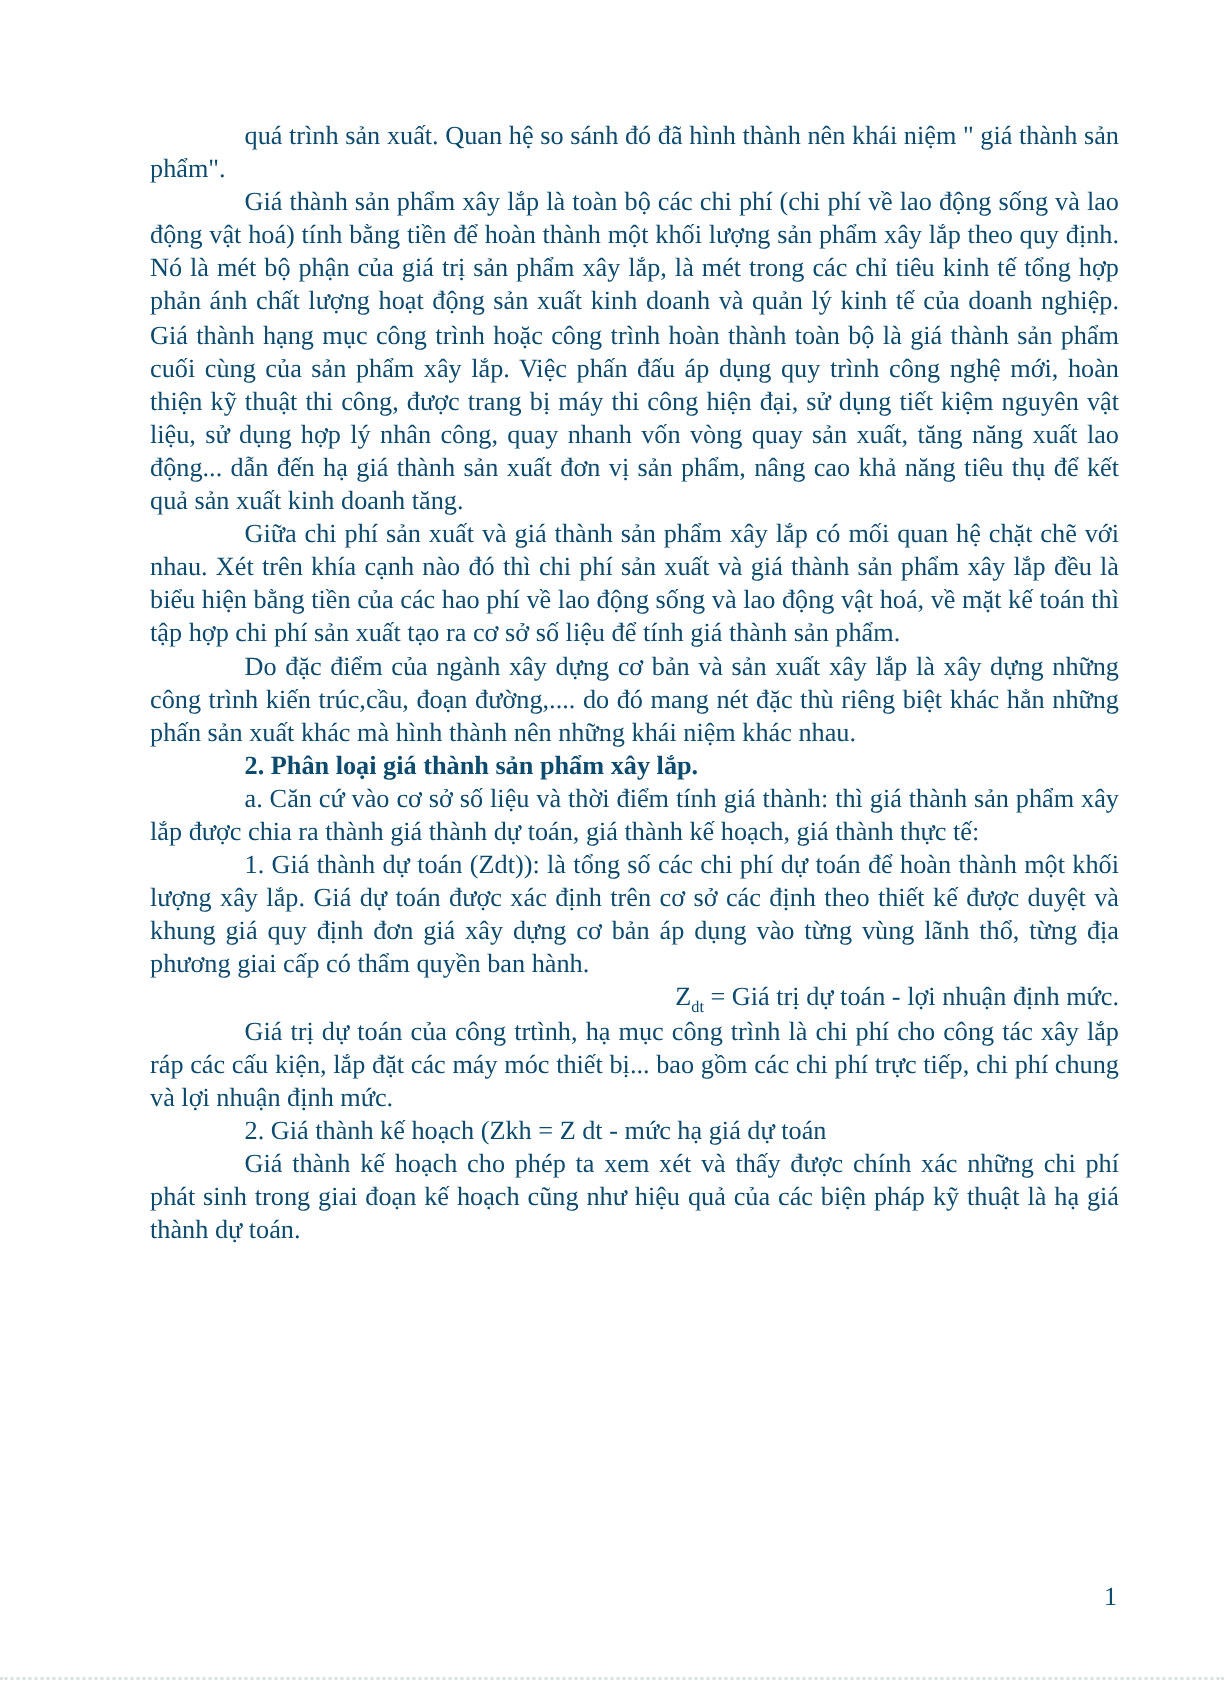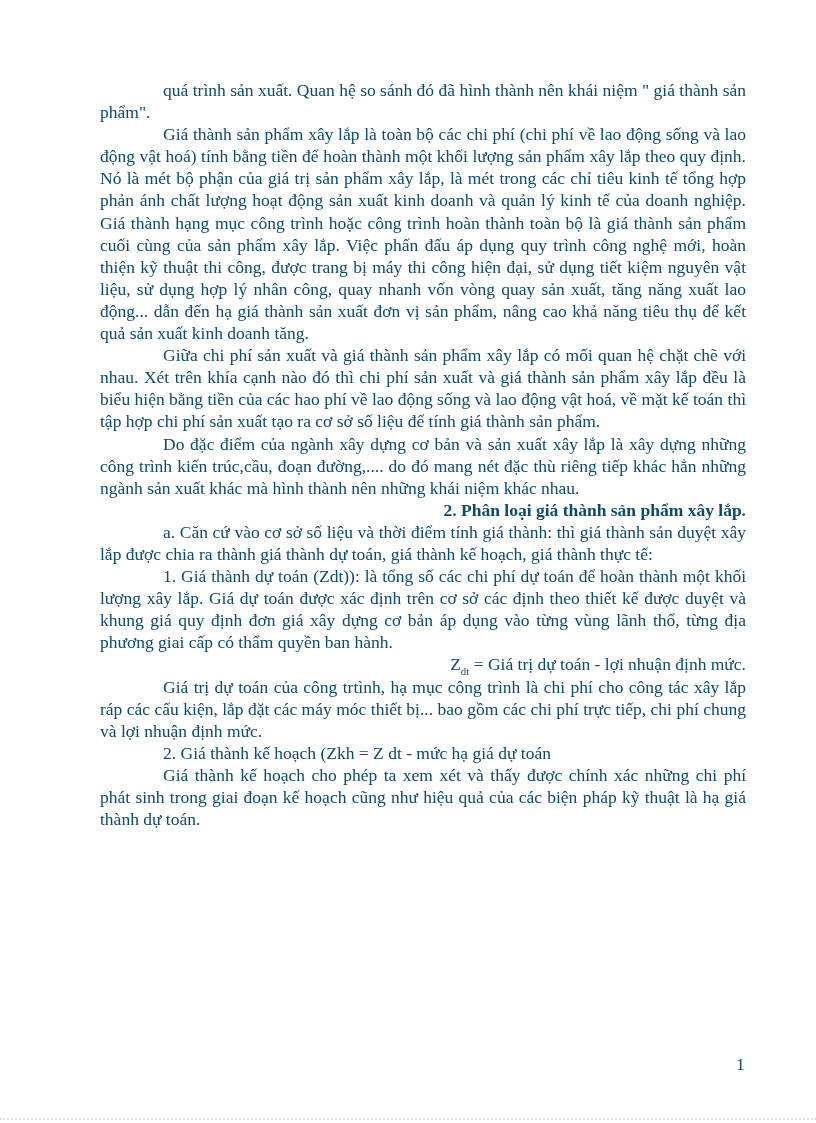--- a/index.html
+++ b/index.html
@@ -25,21 +25,21 @@
     line-height: 22.1px;
     text-align: justify;
   }
   .text-block p {
     margin: 0;
     padding: 0;
     text-indent: 63px;
   }
   .heading {
     font-weight: bold;
-    text-align: right;
+    text-align: left;
   }
   .lead-italic {
   }
   .formula {
     text-align: right;
   }
   .formula sub {
     font-size: 0.62em;
     line-height: 0;
   }
@@ -66,25 +66,25 @@
 <div class="page">
 
   <div class="text-block">
 
     <p>quá trình sản xuất. Quan hệ so sánh đó đã hình thành nên khái niệm " giá thành sản phẩm".</p>
 
     <p>Giá thành sản phẩm xây lắp là toàn bộ các chi phí (chi phí về lao động sống và lao động vật hoá) tính bằng tiền để hoàn thành một khối lượng sản phẩm xây lắp theo quy định. Nó là mét bộ phận của giá trị sản phẩm xây lắp, là mét trong các chỉ tiêu kinh tế tổng hợp phản ánh chất lượng hoạt động sản xuất kinh doanh và quản lý kinh tế của doanh nghiệp. Giá thành hạng mục công trình hoặc công trình hoàn thành toàn bộ là giá thành sản phẩm cuối cùng của sản phẩm xây lắp. Việc phấn đấu áp dụng quy trình công nghệ mới, hoàn thiện kỹ thuật thi công, được trang bị máy thi công hiện đại, sử dụng tiết kiệm nguyên vật liệu, sử dụng hợp lý nhân công, quay nhanh vốn vòng quay sản xuất, tăng năng xuất lao động... dẫn đến hạ giá thành sản xuất đơn vị sản phẩm, nâng cao khả năng tiêu thụ để kết quả sản xuất kinh doanh tăng.</p>
 
     <p>Giữa chi phí sản xuất và giá thành sản phẩm xây lắp có mối quan hệ chặt chẽ với nhau. Xét trên khía cạnh nào đó thì chi phí sản xuất và giá thành sản phẩm xây lắp đều là biểu hiện bằng tiền của các hao phí về lao động sống và lao động vật hoá, về mặt kế toán thì tập hợp chi phí sản xuất tạo ra cơ sở số liệu để tính giá thành sản phẩm.</p>
 
-    <p>Do đặc điểm của ngành xây dựng cơ bản và sản xuất xây lắp là xây dựng những công trình kiến trúc,cầu, đoạn đường,.... do đó mang nét đặc thù riêng tiếp khác hẳn những ngành sản xuất khác mà hình thành nên những khái niệm khác nhau.</p>
+    <p>Do đặc điểm của ngành xây dựng cơ bản và sản xuất xây lắp là xây dựng những công trình kiến trúc,cầu, đoạn đường,.... do đó mang nét đặc thù riêng biệt khác hẳn những phấn sản xuất khác mà hình thành nên những khái niệm khác nhau.</p>
 
     <p class="heading">2. Phân loại giá thành sản phẩm xây lắp.</p>
 
-    <p><span class="lead-italic">a. Căn cứ vào cơ sở số liệu và thời điểm tính giá thành</span><span>: thì giá thành sản duyệt xây lắp được chia ra thành giá thành dự toán, giá thành kế hoạch, giá thành thực tế:</span></p>
+    <p><span class="lead-italic">a. Căn cứ vào cơ sở số liệu và thời điểm tính giá thành</span><span>: thì giá thành sản phẩm xây lắp được chia ra thành giá thành dự toán, giá thành kế hoạch, giá thành thực tế:</span></p>
 
     <p>1. Giá thành dự toán (Zdt)): là tổng số các chi phí dự toán để hoàn thành một khối lượng xây lắp. Giá dự toán được xác định trên cơ sở các định theo thiết kế được duyệt và khung giá quy định đơn giá xây dựng cơ bản áp dụng vào từng vùng lãnh thổ, từng địa phương giai cấp có thẩm quyền ban hành.</p>
 
     <p class="formula"><span>Z</span><sub>dt</sub><span> = Giá trị dự toán  - lợi nhuận định mức.</span></p>
 
     <p>Giá trị dự toán của công trtình, hạ mục công trình là chi phí cho công tác xây lắp ráp các cấu kiện, lắp đặt các máy móc thiết bị... bao gồm các chi phí trực tiếp, chi phí chung và lợi nhuận định mức.</p>
 
 
     <p>2. Giá thành kế hoạch (Zkh = Z dt - mức hạ giá dự toán</p>
 

